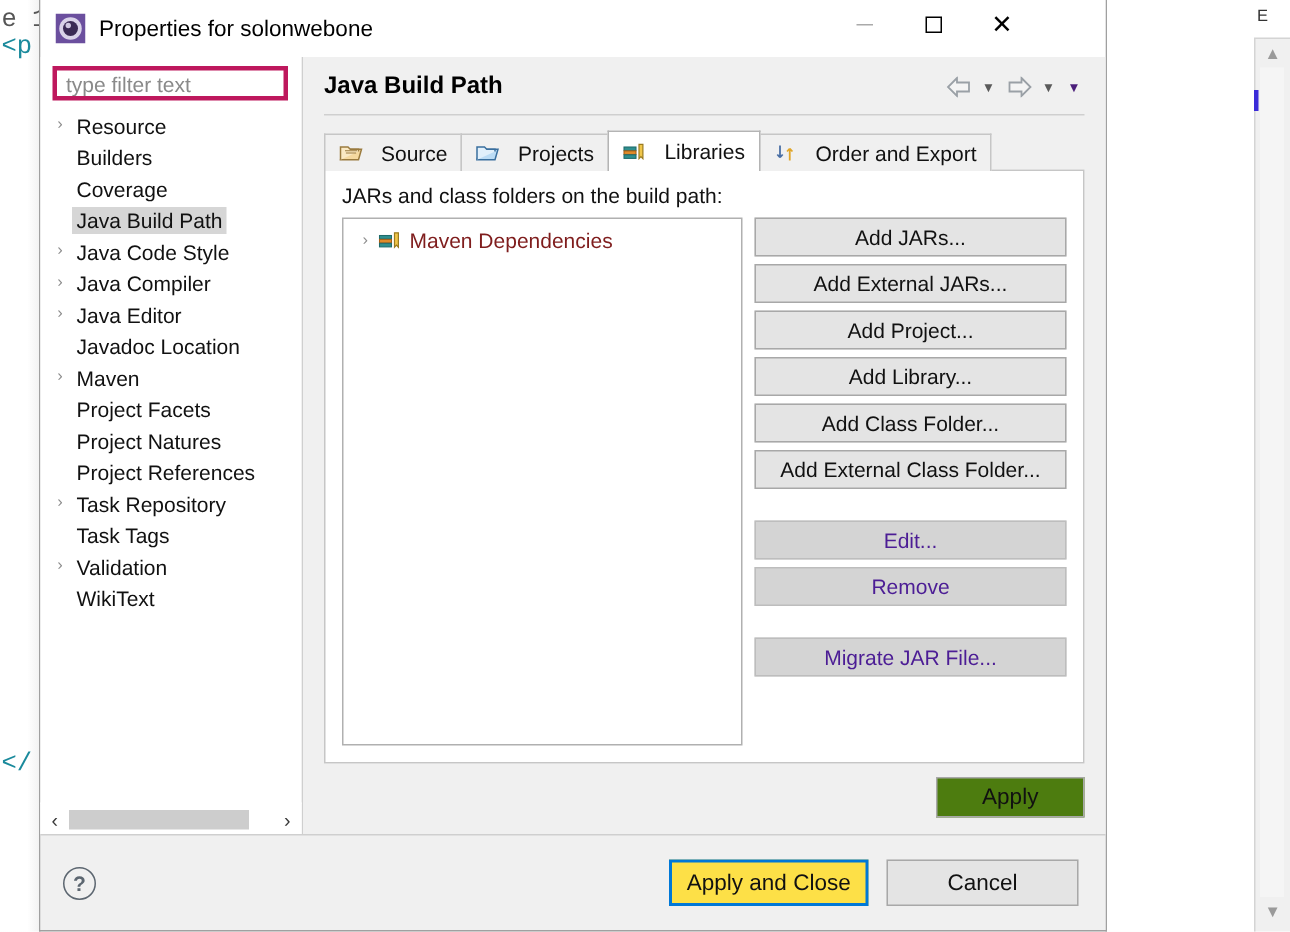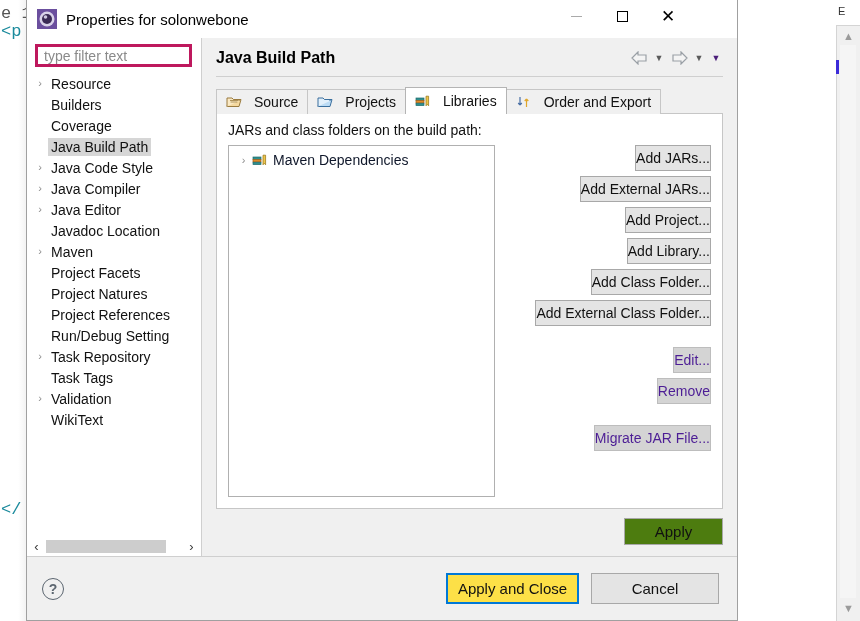--- a/index.html
+++ b/index.html
@@ -228,25 +228,25 @@
   }
   .jar-row {
     height: 22px; display: flex; align-items: center;
     padding-left: 6px; white-space: nowrap;
   }
   .jar-arrow {
     width: 17px; flex: 0 0 17px; text-align: center;
     color: #8d8d8d; font-size: 11px;
   }
   .jar-icon { width: 16px; height: 16px; flex: 0 0 16px; margin-right: 5px; position: relative; }
-  .jar-label { font-size: 14px; color: #0f172a; }
+  .jar-label { font-size: 14px; color: #7f1d1d; }
 
   #button-col {
     width: 208px; flex: 0 0 208px;
-    display: flex; flex-direction: column; gap: 5px; align-items: flex-end;
+    display: flex; flex-direction: column; gap: 5px;
   }
   .pbtn {
     height: 26px;
     border: 1px solid #a8a8a8;
     background: #e4e4e4;
     font-family: "Liberation Sans", sans-serif;
     font-size: 14px; color: #111111;
     display: flex; align-items: center; justify-content: center;
     cursor: default; white-space: nowrap;
   }
@@ -391,24 +391,20 @@
             <div class="tree-arrow"></div>
             <div class="tree-label">Project Facets</div>
           </div>
           <div class="tree-item">
             <div class="tree-arrow"></div>
             <div class="tree-label">Project Natures</div>
           </div>
           <div class="tree-item">
             <div class="tree-arrow"></div>
             <div class="tree-label">Project References</div>
-          </div>
-          <div class="tree-item">
-            <div class="tree-arrow"></div>
-            <div class="tree-label">Run/Debug Setting</div>
           </div>
           <div class="tree-item">
             <div class="tree-arrow">›</div>
             <div class="tree-label">Task Repository</div>
           </div>
           <div class="tree-item">
             <div class="tree-arrow"></div>
             <div class="tree-label">Task Tags</div>
           </div>
           <div class="tree-item">

